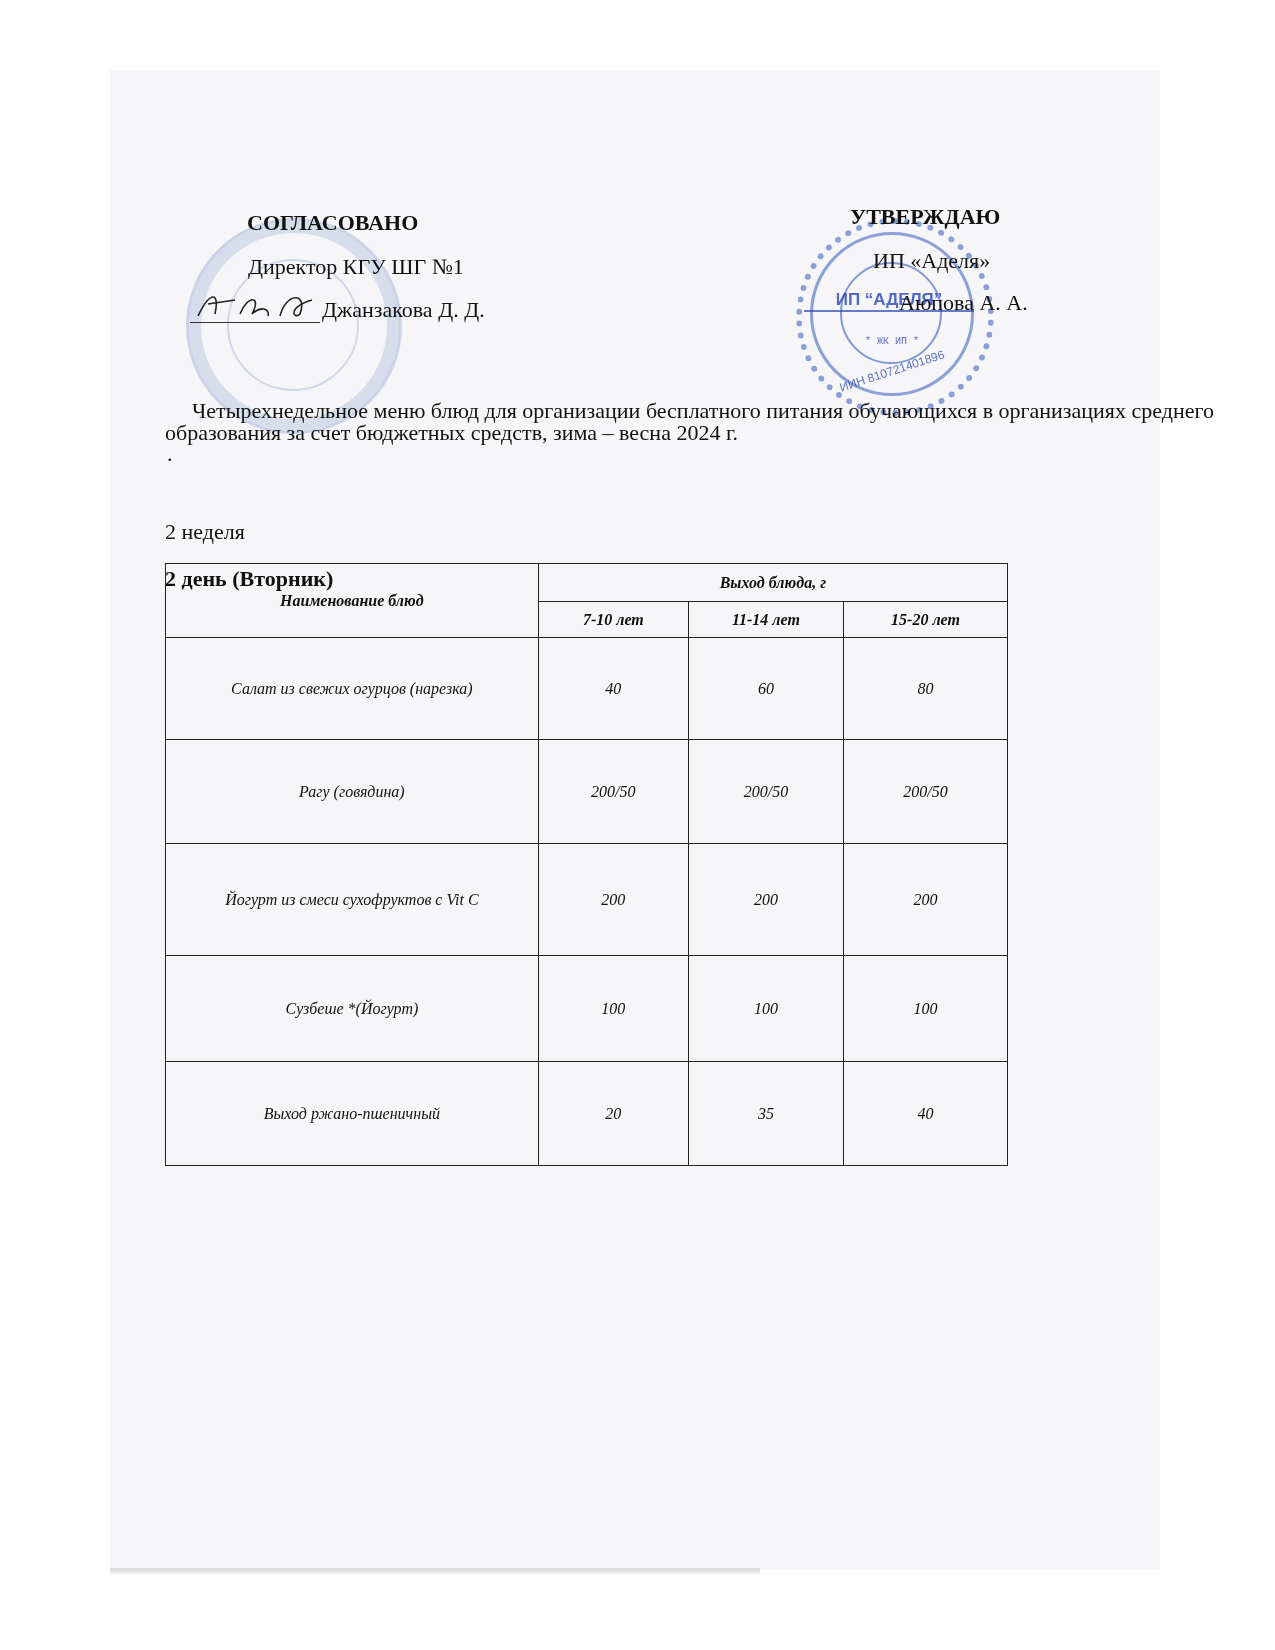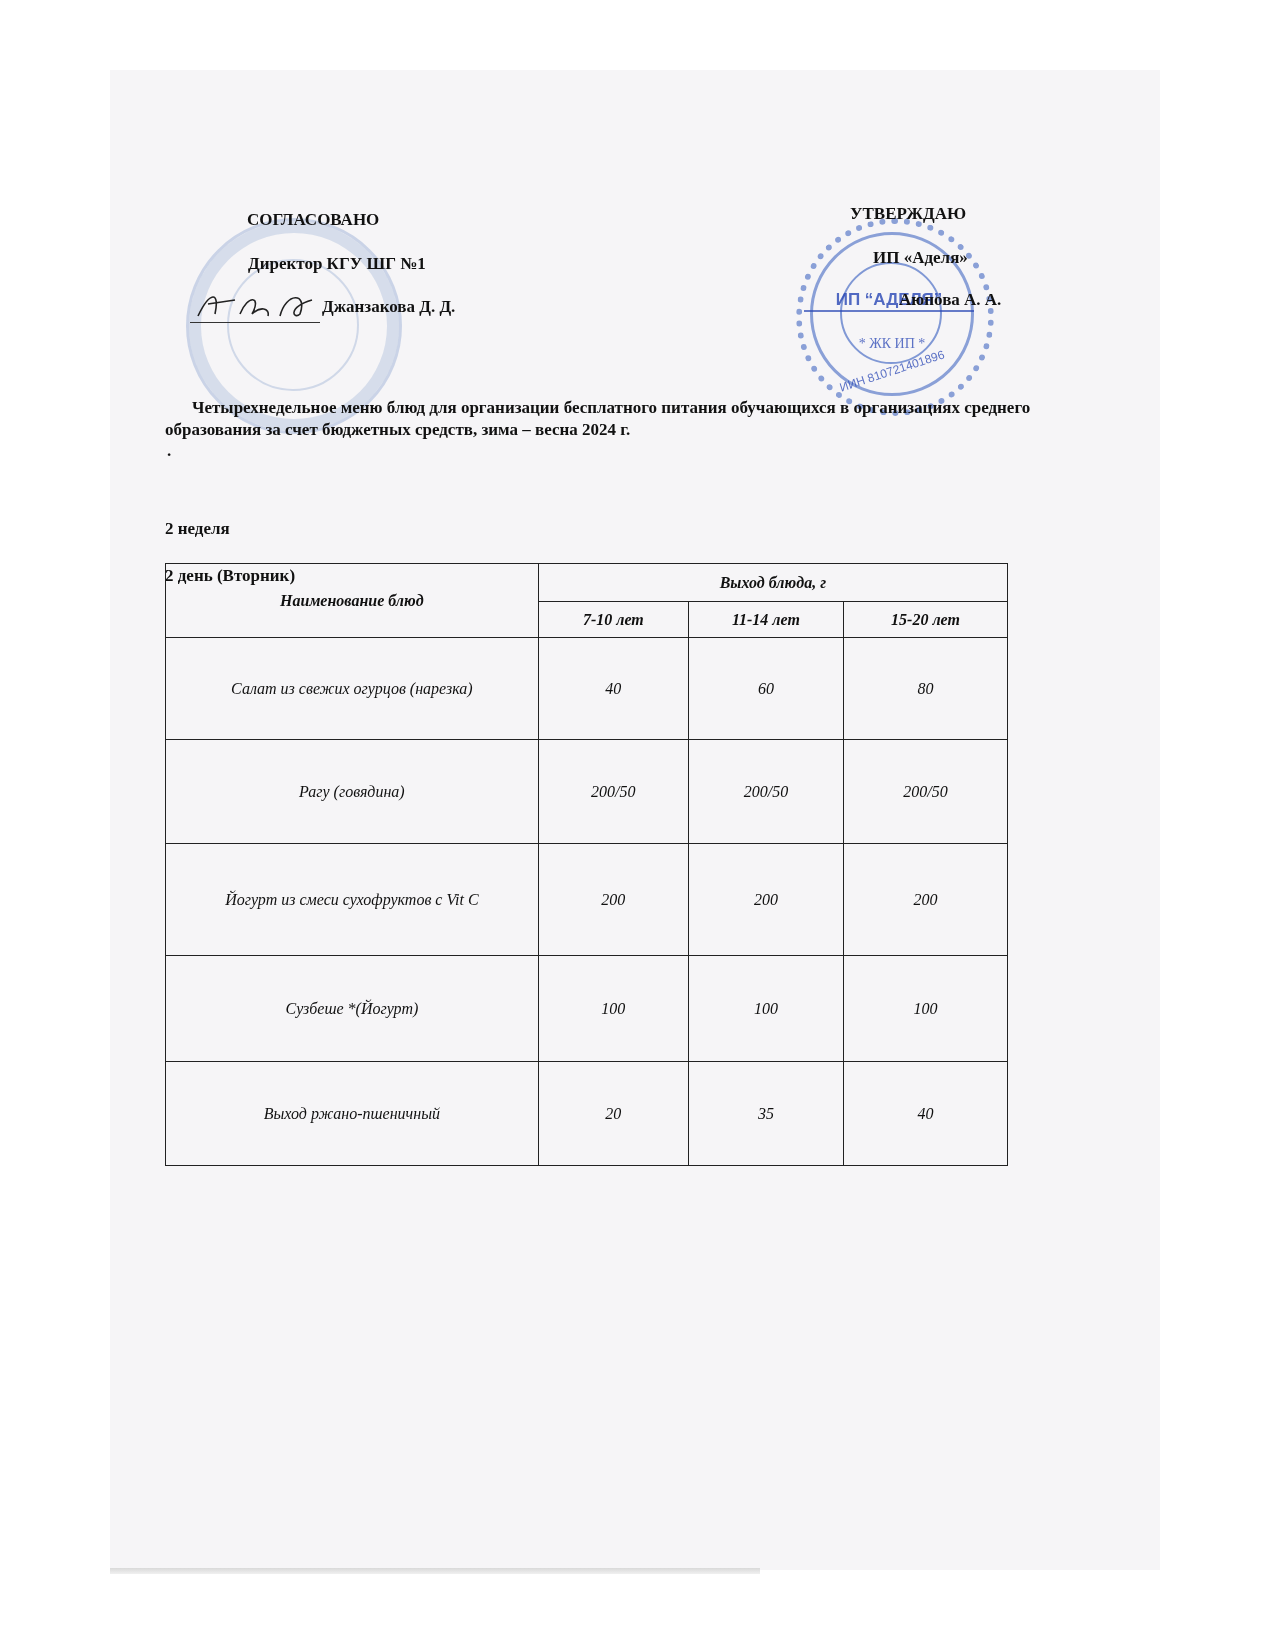--- a/index.html
+++ b/index.html
@@ -10,23 +10,23 @@
     color: #111;
   }
   .sheet {
     position: absolute; left: 110px; top: 70px; width: 1050px; height: 1500px;
     background: #f6f5f7;
   }
   .sheet-edge-bottom {
     position: absolute; left: 110px; top: 1568px; width: 650px; height: 6px;
     background: linear-gradient(#d9d9d9, #f0f0f0);
   }
-  .abs { position: absolute; font-weight: bold; }
+  .abs { position: absolute; }
   .bold { font-weight: bold; }
-  .t16 { font-size: 17px; }
+  .t16 { font-size: 22px; }
 
   
   .stamp { position: absolute; border-radius: 50%; pointer-events: none; }
   .stamp-left {
     left: 186px; top: 218px; width: 210px; height: 210px;
     border: 3px solid rgba(120,150,200,0.35);
     box-shadow: inset 0 0 0 10px rgba(255,255,255,0), inset 0 0 0 12px rgba(120,150,200,0.25);
   }
   .stamp-left .inner {
     position: absolute; left: 38px; top: 38px; width: 128px; height: 128px; border-radius: 50%;
@@ -50,21 +50,21 @@
     color: rgba(40,70,180,0.8); font-size: 17px;
     border-bottom: 2px solid rgba(40,70,180,0.7);
   }
   .stamp-right .code {
     position: absolute; left: 20px; top: 140px; width: 140px; text-align: center;
     font-family: "Liberation Sans", sans-serif; font-size: 12px; color: rgba(40,70,180,0.75);
     transform: rotate(-18deg);
   }
   .stamp-right .mark {
     position: absolute; left: 55px; top: 112px; width: 70px; text-align: center;
-    font-family: Liberation Serif, serif; font-size: 14px; color: rgba(40,70,180,0.75);
+    font-family: Liberation Mono, monospace; font-size: 10px; color: rgba(40,70,180,0.75);
   }
   .signature {
     position: absolute; left: 190px; top: 286px; width: 130px; height: 36px;
     border-bottom: 1.5px solid #333;
   }
 
   
   table.menu {
     position: absolute; left: 165px; top: 563px; width: 843px;
     border-collapse: collapse; font-size: 16px;

